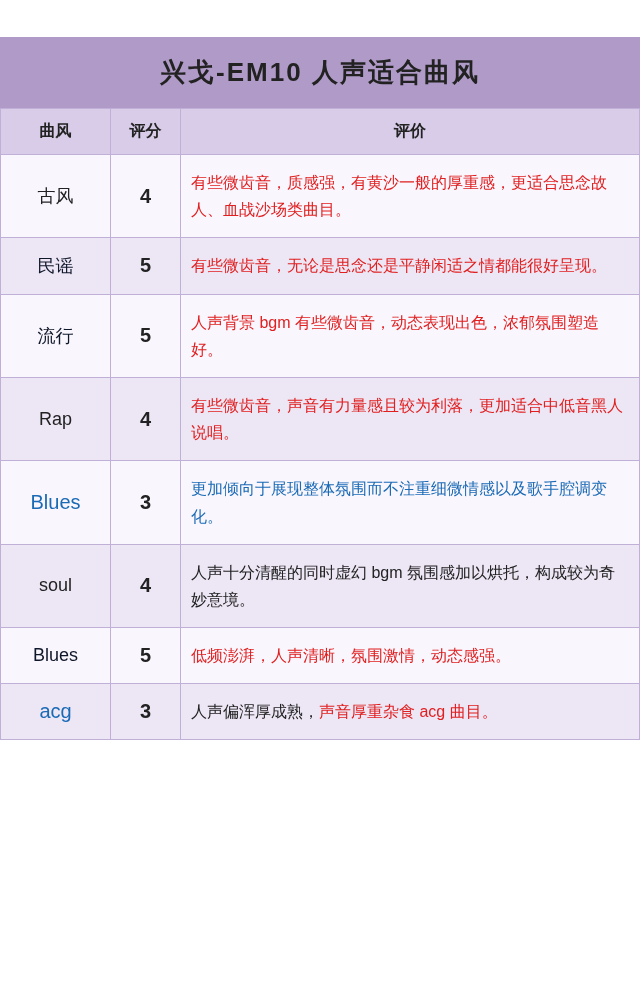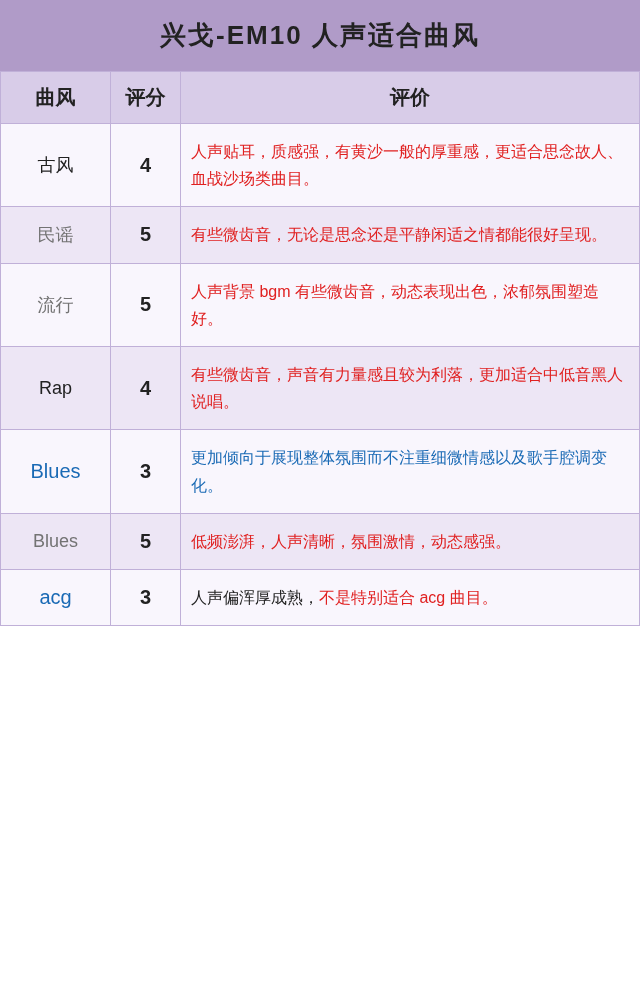--- a/index.html
+++ b/index.html
@@ -13,29 +13,30 @@
       background: #fff;
     }
     .page-title {
       background: #b09bc8;
       text-align: center;
       padding: 18px 10px;
       font-size: 26px;
       font-weight: bold;
       color: #222;
       letter-spacing: 2px;
+      margin-top: 37px;
     }
     table {
       width: 100%;
       border-collapse: collapse;
     }
     th {
       background: #d8cce8;
       padding: 12px 8px;
-      font-size: 20px;
+      font-size: 16px;
       font-weight: bold;
       color: #222;
       text-align: center;
       border: 1px solid #c0b0d8;
     }
     td {
       border: 1px solid #c0b0d8;
       padding: 14px 10px;
       vertical-align: middle;
     }
@@ -58,41 +59,41 @@
       font-weight: bold;
       color: #222;
     }
     .col-review {
       font-size: 16px;
       line-height: 1.7;
       color: #222;
     }
     .red { color: #e02020; }
     .blue { color: #1a6ab5; }
-    .genre-red { color: #737373; font-size: 18px; text-align: center; }
+    .genre-red { color: #0f172a; font-size: 18px; text-align: center; }
     .genre-blue { color: #1a6ab5; font-size: 20px; }
   </style>
 </head>
 <body>
 
 <div class="page-title">兴戈-EM10 人声适合曲风</div>
 
 <table>
   <thead>
     <tr>
       <th>曲风</th>
       <th>评分</th>
       <th>评价</th>
     </tr>
   </thead>
   <tbody id="table-body">
   <tr>
         <td class="col-genre"><span>古风</span></td>
         <td class="col-score">4</td>
-        <td class="col-review"><span class="red">人声贴耳，质感强，有黄沙一般的厚重感，更适合思念故人、血战沙场类曲目。</span></td>
+        <td class="col-review"><span class="red">有些微齿音，质感强，有黄沙一般的厚重感，更适合思念故人、血战沙场类曲目。</span></td>
       </tr>
       <tr>
         <td class="col-genre"><span class="genre-red">民谣</span></td>
         <td class="col-score">5</td>
         <td class="col-review"><span class="red">有些微齿音，无论是思念还是平静闲适之情都能很好呈现。</span></td>
       </tr>
       <tr>
         <td class="col-genre"><span class="genre-red">流行</span></td>
         <td class="col-score">5</td>
         <td class="col-review"><span class="red">人声背景 bgm 有些微齿音，动态表现出色，浓郁氛围塑造好。</span></td>
@@ -101,23 +102,28 @@
         <td class="col-genre"><span>Rap</span></td>
         <td class="col-score">4</td>
         <td class="col-review"><span class="red">有些微齿音，声音有力量感且较为利落，更加适合中低音黑人说唱。</span></td>
       </tr>
       <tr>
         <td class="col-genre"><span class="genre-blue">Blues</span></td>
         <td class="col-score">3</td>
         <td class="col-review"><span class="blue">更加倾向于展现整体氛围而不注重细微情感以及歌手腔调变化。</span></td>
       </tr>
       <tr>
+        <td class="col-genre"><span>soul</span></td>
+        <td class="col-score">4</td>
+        <td class="col-review"><span>人声十分清醒的同时虚幻 bgm 氛围感加以烘托，构成较为奇妙意境。</span></td>
+      </tr>
+      <tr>
         <td class="col-genre"><span class="genre-red">Blues</span></td>
         <td class="col-score">5</td>
         <td class="col-review"><span class="red">低频澎湃，人声清晰，氛围激情，动态感强。</span></td>
       </tr>
       <tr>
         <td class="col-genre"><span class="genre-blue">acg</span></td>
         <td class="col-score">3</td>
-        <td class="col-review"><span>人声偏浑厚成熟，</span><span class="red">不是特别适合 acg 曲目。</span></td>
+        <td class="col-review"><span>人声偏浑厚成熟，</span><span class="red">声音厚重杂食 acg 曲目。</span></td>
       </tr>
     </tbody>
 </table>
 
 </body></html>

